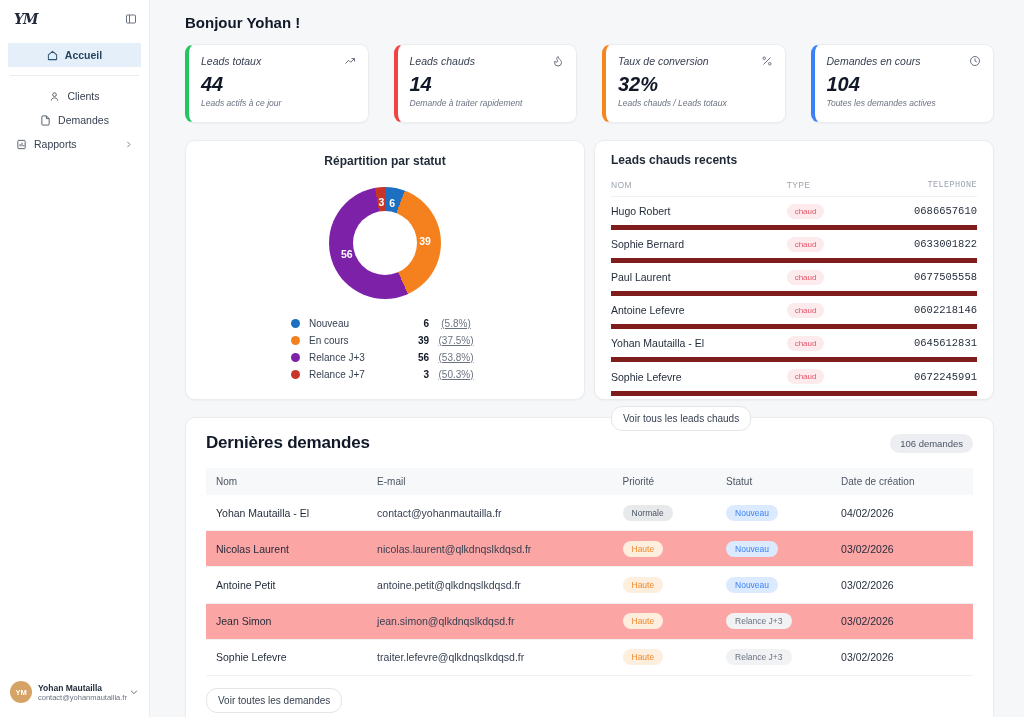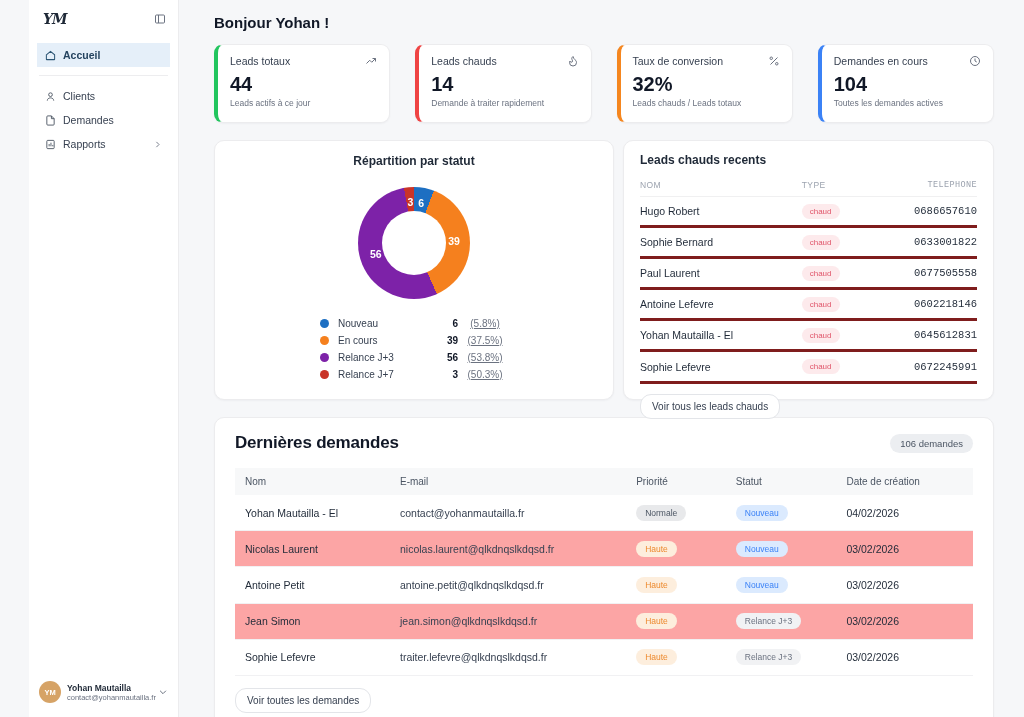--- a/index.html
+++ b/index.html
@@ -1,42 +1,42 @@
 <!DOCTYPE html>
 <html lang="fr"><head>
 <meta charset="utf-8">
 <style>
   * { margin:0; padding:0; box-sizing:border-box; }
   html,body { width:1024px; height:717px; font-family:"Liberation Sans", sans-serif; background:#f6f7f9; overflow:hidden; }
   .app { display:flex; width:1024px; height:717px; }
 
   
-  .sidebar { width:150px; background:#ffffff; border-right:1px solid #ececee; display:flex; flex-direction:column; padding:9px 8px 10px; flex-shrink:0;margin-left:29px; }
+  .sidebar { width:150px; background:#ffffff; border-right:1px solid #ececee; display:flex; flex-direction:column; padding:9px 8px 10px; flex-shrink:0; }
   .sb-header { display:flex; align-items:center; justify-content:space-between; padding:2px 4px 0 6px; margin-bottom:16px; }
   .logo { font-family:"DejaVu Serif", serif; font-style:italic; font-weight:bold; font-size:14px; color:#1f2937; letter-spacing:-1px; }
   .collapse-btn { color:#6b7280; cursor:pointer; display:flex; }
-  .nav-item { display:flex; align-items:center; gap:7px; padding:6px 8px; border-radius:0; font-size:10.5px; color:#374151; cursor:pointer; }
+  .nav-item { display:flex; align-items:center; gap:7px; padding:6px 8px; border-radius:0; font-size:10.5px; color:#374151; cursor:pointer;justify-content:center; }
   .nav-item .nv-ic { display:flex; color:#4b5563; }
   .nav-item.active { background:#e5eff9; color:#24435f; font-weight:bold; }
   .nav-item.active .nv-ic { color:#2c5574; }
   .nav-item .chev { margin-left:auto; color:#6b7280; display:flex; }
   .sb-divider { height:1px; background:#ededef; margin:8px 2px; }
   .sb-spacer { flex:1; }
   .user-row { display:flex; align-items:center; gap:6px; padding:4px 2px; cursor:pointer; }
   .avatar { width:22px; height:22px; border-radius:50%; background:#d6a366; color:#fff; font-size:7.5px; font-weight:bold; display:flex; align-items:center; justify-content:center; flex-shrink:0; }
   .user-meta { flex:1; min-width:0; }
   .user-name { font-size:8.5px; font-weight:bold; color:#1f2937; white-space:nowrap; }
   .user-email { font-size:7.5px; color:#6b7280; white-space:nowrap; }
   .user-chev { color:#6b7280; display:flex; }
 
   
   .main { flex:1; padding:14px 30px 14px 35px; overflow:hidden; }
   .greeting { font-size:15px; font-weight:bold; color:#111827; margin-bottom:13px; }
 
-  .stats-row { display:grid; grid-template-columns:repeat(4,1fr); gap:25px; }
+  .stats-row { display:grid; grid-template-columns:repeat(4,1fr); gap:25px;font-style:italic; }
   .stat-card { background:#fff; border:1px solid #ececee; border-left-width:4px; border-left-style:solid; border-radius:9px; padding:10px 12px 9px; height:79px; box-shadow:0 1px 2px rgba(16,24,40,.04); }
   .stat-green  { border-left-color:#22c55e; }
   .stat-red    { border-left-color:#ef4444; }
   .stat-orange { border-left-color:#f5861f; }
   .stat-blue   { border-left-color:#3b82f6; }
   .stat-top { display:flex; justify-content:space-between; align-items:center; }
   .stat-title { font-size:10.5px; color:#374151; font-weight:500; }
   .stat-icon { color:#6b7280; display:flex; }
   .stat-value { font-size:20px; font-weight:bold; color:#111827; margin-top:7px; line-height:1; }
   .stat-sub { font-size:8.5px; color:#6b7280; margin-top:4px; }
@@ -55,21 +55,21 @@
   .legend-dot { width:9px; height:9px; border-radius:50%; flex-shrink:0; }
   .legend-label { color:#374151; margin-left:9px; flex:1; }
   .legend-value { font-weight:bold; color:#111827; width:22px; text-align:right; }
   .legend-pct { color:#6b7280; width:46px; text-align:center; margin-left:4px;text-decoration:underline; }
 
   .leads-card { flex:1; height:260px; padding:12px 16px; }
   .leads-title { font-size:12px; font-weight:bold; color:#1f2937; }
   .leads-table { width:100%; border-collapse:collapse; margin-top:6px; }
   .leads-table th { font-size:8.5px; font-weight:normal; color:#9ca3af; text-transform:uppercase; letter-spacing:.4px; text-align:left; padding:7px 0 6px; border-bottom:1px solid #f0f0f1; }
   .leads-table th.col-phone, .leads-table td.col-phone { text-align:right;font-family:Liberation Mono, monospace; }
-  .leads-table td { font-size:10.5px; color:#1f2937; padding:6.5px 0; border-bottom:3px solid #7f1d1d; }
+  .leads-table td { font-size:10.5px; color:#1f2937; padding:6.5px 0; border-bottom:5px solid #7f1d1d; }
   .badge { display:inline-block; border-radius:99px; font-size:8px; padding:2.5px 8px; line-height:1.2; }
   .badge-chaud { background:#fdeaec; color:#e0556a; }
   .ghost-btn { display:inline-block; margin-top:10px; background:#fff; border:1px solid #e3e5e9; border-radius:11px; padding:6px 11px; font-size:10px; color:#374151; cursor:pointer; font-family:inherit; }
 
   .requests-card { margin-top:17px; padding:15px 20px 14px; }
   .req-header { display:flex; align-items:center; justify-content:space-between; }
   .req-title { font-size:17px; font-weight:bold; color:#111827; letter-spacing:-.2px; }
   .req-count { background:#eceef1; color:#4b5563; font-size:9.5px; padding:4px 10px; border-radius:99px; }
   .req-table { width:100%; border-collapse:collapse; margin-top:15px; }
   .req-table th { background:#f7f8f9; font-size:10px; font-weight:normal; color:#4b5563; text-align:left; padding:8px 10px; }

